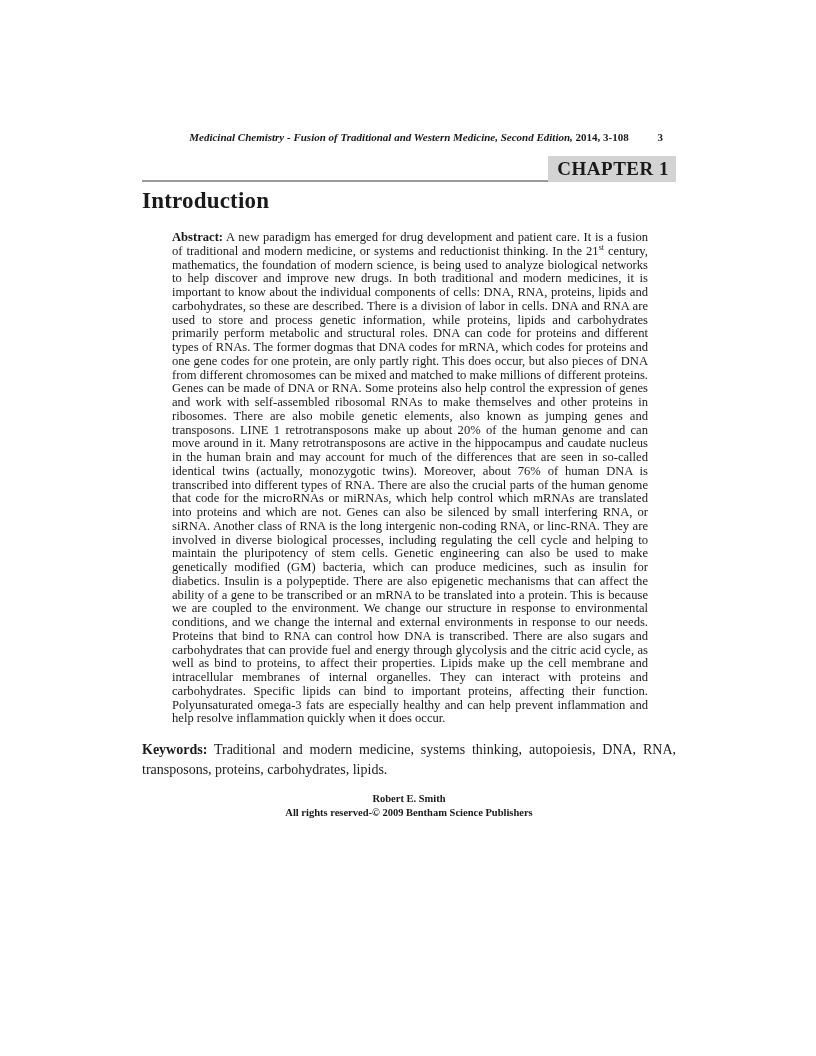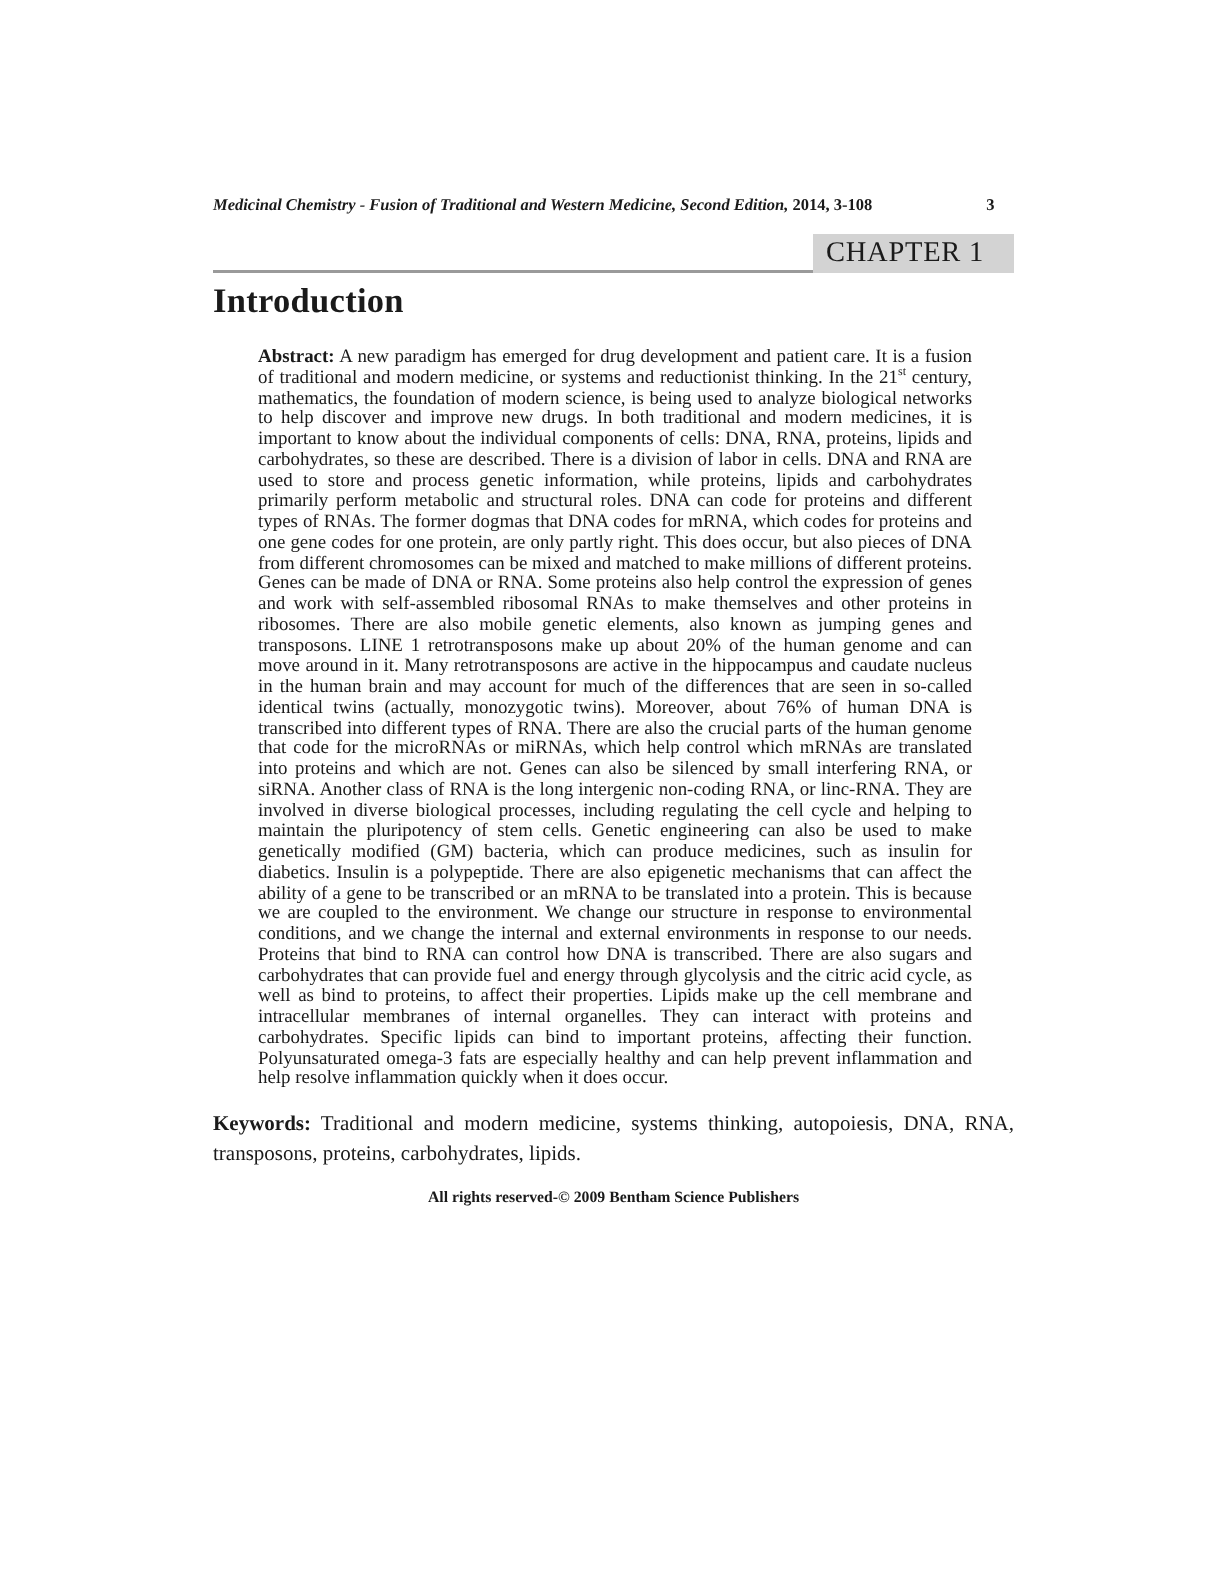--- a/index.html
+++ b/index.html
@@ -17,21 +17,21 @@
     left: 142px;
     top: 0;
     width: 534px;
   }
   
   .header {
     position: relative;
     margin-top: 131px;
     font-size: 11px;
     font-weight: bold;
-    text-align: left;
+    text-align: center;
     white-space: nowrap;
   }
   .rt-italic { font-style: italic; }
   .page-num {
     position: absolute;
     right: 13px;
     top: 0;
     font-style: normal;
     font-weight: bold;
   }
@@ -39,23 +39,23 @@
   .chapter-row {
     margin-top: 13px;
     border-bottom: 2px solid var(--rule, #9a9a9a);
     text-align: right;
     line-height: 0;
   }
   .chapter-badge {
     display: inline-block;
     background: var(--chapter-highlight, #d3d3d3);
     font-size: 19px;
-    font-weight: normal;
+    font-weight: bold;
     line-height: 24px;
-    padding: 1px 20px 1px 9px;
+    padding: 1px 7px 1px 9px;
     letter-spacing: 0.5px;
     vertical-align: bottom;
     margin-bottom: -2px;
   }
   
   .title {
     margin: 6px 0 0 0;
     font-size: 23px;
     font-weight: bold;
     letter-spacing: 0.2px;
@@ -107,17 +107,18 @@
 
     <div class="abstract">
       <b>Abstract:</b><span> A new paradigm has emerged for drug development and patient care. It is a fusion of traditional and modern medicine, or systems and reductionist thinking. In the 21</span><sup>st</sup><span> century, mathematics, the foundation of modern science, is being used to analyze biological networks to help discover and improve new drugs. In both traditional and modern medicines, it is important to know about the individual components of cells: DNA, RNA, proteins, lipids and carbohydrates, so these are described. There is a division of labor in cells. DNA and RNA are used to store and process genetic information, while proteins, lipids and carbohydrates primarily perform metabolic and structural roles. DNA can code for proteins and different types of RNAs. The former dogmas that DNA codes for mRNA, which codes for proteins and one gene codes for one protein, are only partly right. This does occur, but also pieces of DNA from different chromosomes can be mixed and matched to make millions of different proteins. Genes can be made of DNA or RNA. Some proteins also help control the expression of genes and work with self-assembled ribosomal RNAs to make themselves and other proteins in ribosomes. There are also mobile genetic elements, also known as jumping genes and transposons. LINE 1 retrotransposons make up about 20% of the human genome and can move around in it. Many retrotransposons are active in the hippocampus and caudate nucleus in the human brain and may account for much of the differences that are seen in so-called identical twins (actually, monozygotic twins). Moreover, about 76% of human DNA is transcribed into different types of RNA. There are also the crucial parts of the human genome that code for the microRNAs or miRNAs, which help control which mRNAs are translated into proteins and which are not. Genes can also be silenced by small interfering RNA, or siRNA. Another class of RNA is the long intergenic non-coding RNA, or linc-RNA. They are involved in diverse biological processes, including regulating the cell cycle and helping to maintain the pluripotency of stem cells. Genetic engineering can also be used to make genetically modified (GM) bacteria, which can produce medicines, such as insulin for diabetics. Insulin is a polypeptide. There are also epigenetic mechanisms that can affect the ability of a gene to be transcribed or an mRNA to be translated into a protein. This is because we are coupled to the environment. We change our structure in response to environmental conditions, and we change the internal and external environments in response to our needs. Proteins that bind to RNA can control how DNA is transcribed. There are also sugars and carbohydrates that can provide fuel and energy through glycolysis and the citric acid cycle, as well as bind to proteins, to affect their properties. Lipids make up the cell membrane and intracellular membranes of internal organelles. They can interact with proteins and carbohydrates. Specific lipids can bind to important proteins, affecting their function. Polyunsaturated omega-3 fats are especially healthy and can help prevent inflammation and help resolve inflammation quickly when it does occur.</span>
     </div>
 
     <div class="keywords">
       <b>Keywords:</b><span> Traditional and modern medicine, systems thinking, autopoiesis, DNA, RNA, transposons, proteins, carbohydrates, lipids.</span>
     </div>
 
     <div class="footer">
+      <div>Robert E. Smith</div>
       <div>All rights reserved-© 2009 Bentham Science Publishers</div>
     </div>
 
   </div>
 </div>
 
 </body></html>

